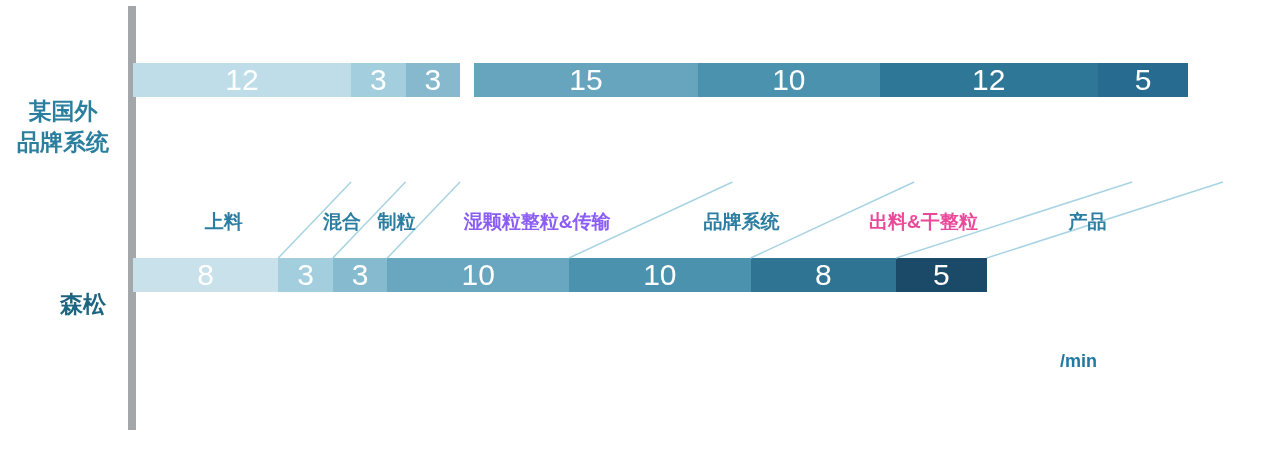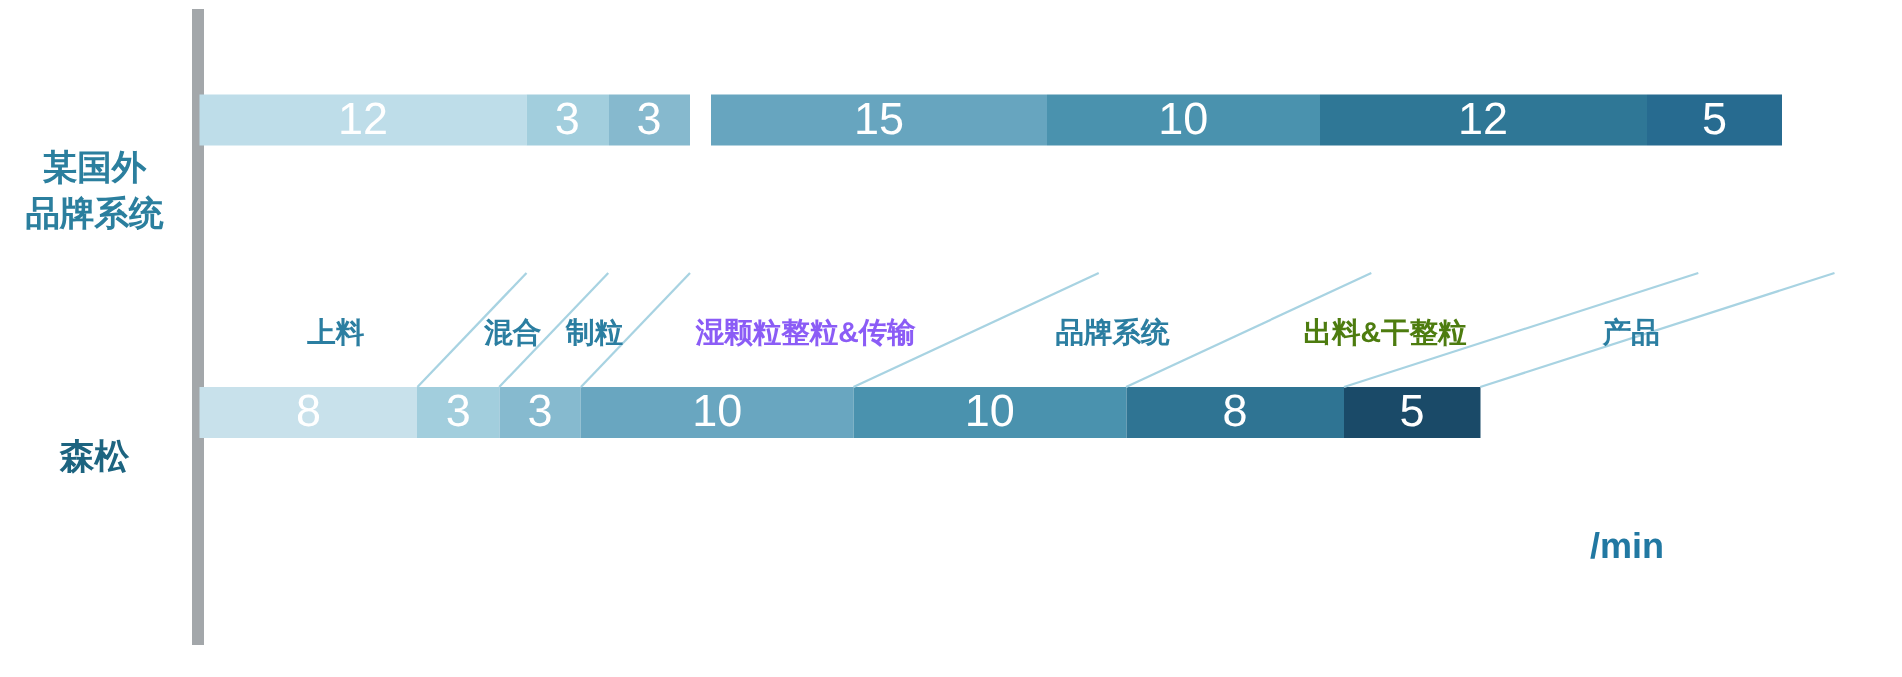--- a/index.html
+++ b/index.html
@@ -52,36 +52,36 @@
     top:209px;
     transform:translateX(-50%);
     font-weight:bold;
     font-size:19px;
     white-space:nowrap;
   }
   .unit-label{
     position:absolute;
     left:1060px;top:351px;
     font-weight:bold;
-    font-size:24px;
+    font-size:18px;
   }
 </style>
 </head>
 <body>
 
 <div class="canvas">
 
   <div class="axis-line" style="background: rgb(163, 167, 170);"></div>
 
   <div class="row-label row-label-top" style="color: rgb(43, 127, 158);">
     <div>某国外</div>
     <div>品牌系统</div>
   </div>
 
-  <div class="row-label row-label-bottom" style="color: rgb(29, 100, 128);">
+  <div class="row-label row-label-bottom" style="color: rgb(29, 100, 128); padding-left: 20px;">
     <div>森松</div>
   </div>
 
   <div id="bars-layer">
       <div class="bar-row" style="top: 63px; height: 119px;">
         <div class="bar-segment" style="width: 218px; background: rgb(190, 221, 233);">
           <span class="segment-value" style="color: rgb(255, 255, 255);">12</span>
         </div>
         <div class="bar-segment" style="width: 54.5001px; background: rgb(162, 206, 221);">
           <span class="segment-value" style="color: rgb(255, 255, 255);">3</span>
@@ -136,19 +136,19 @@
       <line x1="1132.2" y1="182" x2="896.0" y2="258" stroke="#a8d3e2" stroke-width="1.5"></line>
       <line x1="1223.0" y1="182" x2="986.8" y2="258" stroke="#a8d3e2" stroke-width="1.5"></line>
     </svg>
 
   <div id="stage-labels-layer">
       <div class="stage-label" style="left: 223.8px; color: rgb(43, 126, 161);">上料</div>
       <div class="stage-label" style="left: 341.9px; color: rgb(43, 126, 161);">混合</div>
       <div class="stage-label" style="left: 396.4px; color: rgb(43, 126, 161);">制粒</div>
       <div class="stage-label" style="left: 537.2px; color: #8b5cf6;">湿颗粒整粒&amp;传输</div>
       <div class="stage-label" style="left: 741.6px; color: rgb(43, 126, 161);">品牌系统</div>
-      <div class="stage-label" style="left: 923.3px; color: #4d7c0f;">出料&amp;干整粒</div>
+      <div class="stage-label" style="left: 923.3px; color: #ec4899;">出料&amp;干整粒</div>
       <div class="stage-label" style="left: 1059.5px; color: rgb(43, 126, 161); margin-left: 28px;">产品</div>
     </div>
 
   <div class="unit-label" style="color: rgb(33, 120, 162);">/min</div>
 
 </div>
 
 </body></html>

